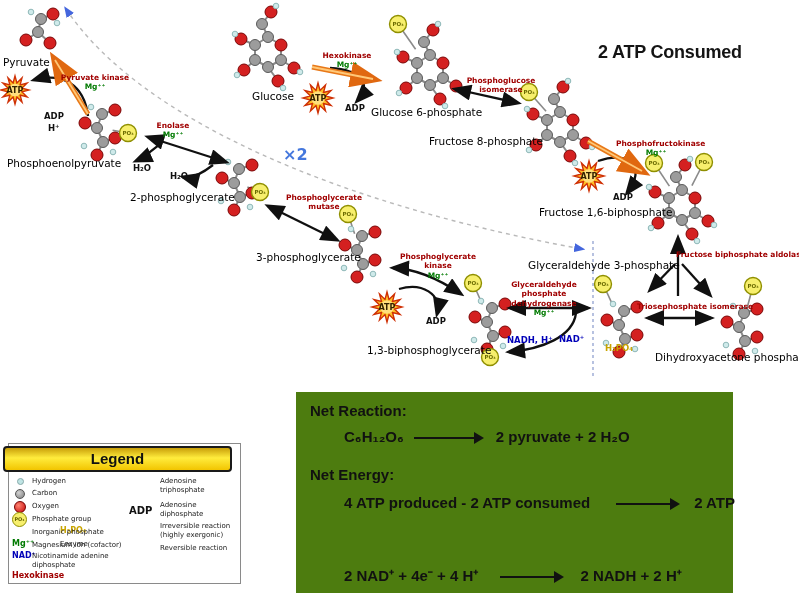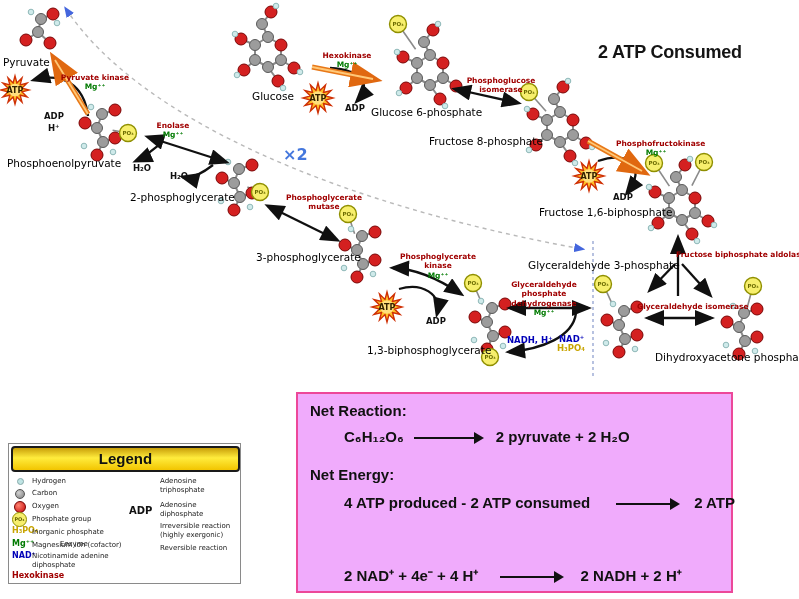--- a/index.html
+++ b/index.html
@@ -8,35 +8,35 @@
   #overlay{position:absolute;left:0;top:0;}
   .title{position:absolute;font-family:"Liberation Sans",sans-serif;font-size:18px;font-weight:bold;
          color:#141414;white-space:nowrap;letter-spacing:-0.2px;}
   .x2{position:absolute;font-size:16px;font-weight:bold;color:#4477dd;white-space:nowrap;}
   .lbl{position:absolute;font-size:10.5px;color:#000;white-space:nowrap;}
   .enzyme{position:absolute;font-size:7.5px;font-weight:bold;color:#a00000;text-align:center;line-height:1.25;}
   .enzyme .mg{display:block;color:#007a00;}
   .enzyme.oneline{white-space:nowrap;}
   .small-lbl{position:absolute;font-size:8.5px;font-weight:bold;color:#111;white-space:nowrap;}
   .blue{color:#0000b8;}
-  .olive{color:#c8a400;}
+  .olive{color:#c8a400;margin-left:48px;}
   
-  #netbox{position:absolute;left:296px;top:392px;width:433px;height:197px;border:2px solid #ec4899;
-          background:#f0abfc;font-family:"Liberation Sans",sans-serif;}
+  #netbox{position:absolute;left:296px;top:392px;width:433px;height:197px;border:2px solid #4d7c0f;
+          background:#4d7c0f;font-family:"Liberation Sans",sans-serif;}
   .nb-h{position:absolute;left:12px;font-size:15px;font-weight:bold;color:#111;white-space:nowrap;}
   .nb-line{position:absolute;left:12px;font-size:15px;font-weight:bold;color:#111;white-space:nowrap;margin-left:34px;}
   .harrow{display:inline-block;height:2.5px;background:#111;vertical-align:middle;position:relative;}
   .harrow::after{content:"";position:absolute;right:-8px;top:-5px;width:0;height:0;
                  border-left:10px solid #111;border-top:6px solid transparent;border-bottom:6px solid transparent;}
   
   #legendbox{position:absolute;left:8px;top:443px;width:231px;height:139px;border:1px solid #8a8a8a;background:#fff;}
   #legendtitle{position:absolute;left:3px;top:446px;width:225px;height:22px;border:2px solid #1a1a1a;border-radius:4px;
                background:linear-gradient(180deg,#c99f09,#ffec3d 45%,#f2c500);
                font-family:"Liberation Sans",sans-serif;font-size:15px;font-weight:bold;color:#111;
-               text-align:center;line-height:22px;margin-left:8px;}
+               text-align:center;line-height:22px;}
   .atom{position:absolute;border-radius:50%;}
   #ic-h{left:17px;top:478px;width:5px;height:5px;background:#bfe4e4;border:1px solid #8aa;}
   #ic-c{left:15px;top:489px;width:8px;height:8px;background:radial-gradient(circle at 35% 35%,#d2d2d2,#7d7d7d);border:1px solid #555;}
   #ic-o{left:14px;top:501px;width:10px;height:10px;background:radial-gradient(circle at 35% 35%,#ff8472,#c40808);border:1px solid #700;}
   #ic-po3{position:absolute;left:12px;top:512px;width:13px;height:13px;border-radius:50%;background:#f7ef6d;
           border:1px solid #8f8f00;font-size:5px;font-weight:bold;color:#666600;text-align:center;line-height:13px;}
   .lkey{position:absolute;font-size:8px;font-weight:bold;white-space:nowrap;}
   .litem{position:absolute;font-size:7px;color:#222;line-height:1.35;}
 </style>
 </head>
@@ -441,21 +441,21 @@
     <span>Phosphoglucose isomerase</span>
   </div>
   <div class="enzyme" style="left:616px;top:139px;width:80px">
     <span>Phosphofructokinase</span>
     <span class="mg">Mg⁺⁺</span>
   </div>
   <div class="enzyme oneline" style="left:676px;top:250px">
     <span>Fructose biphosphate aldolase</span>
   </div>
   <div class="enzyme oneline" style="left:637px;top:302px">
-    <span>Glyceraldehyde isomerase</span>
+    <span>Triosephosphate isomerase</span>
   </div>
   <div class="enzyme" style="left:488px;top:280px;width:112px">
     <span>Glyceraldehyde phosphate dehydrogenase</span>
     <span class="mg">Mg⁺⁺</span>
   </div>
   <div class="enzyme" style="left:399px;top:252px;width:78px">
     <span>Phosphoglycerate kinase</span>
     <span class="mg">Mg⁺⁺</span>
   </div>
   <div class="enzyme" style="left:284px;top:193px;width:80px">

